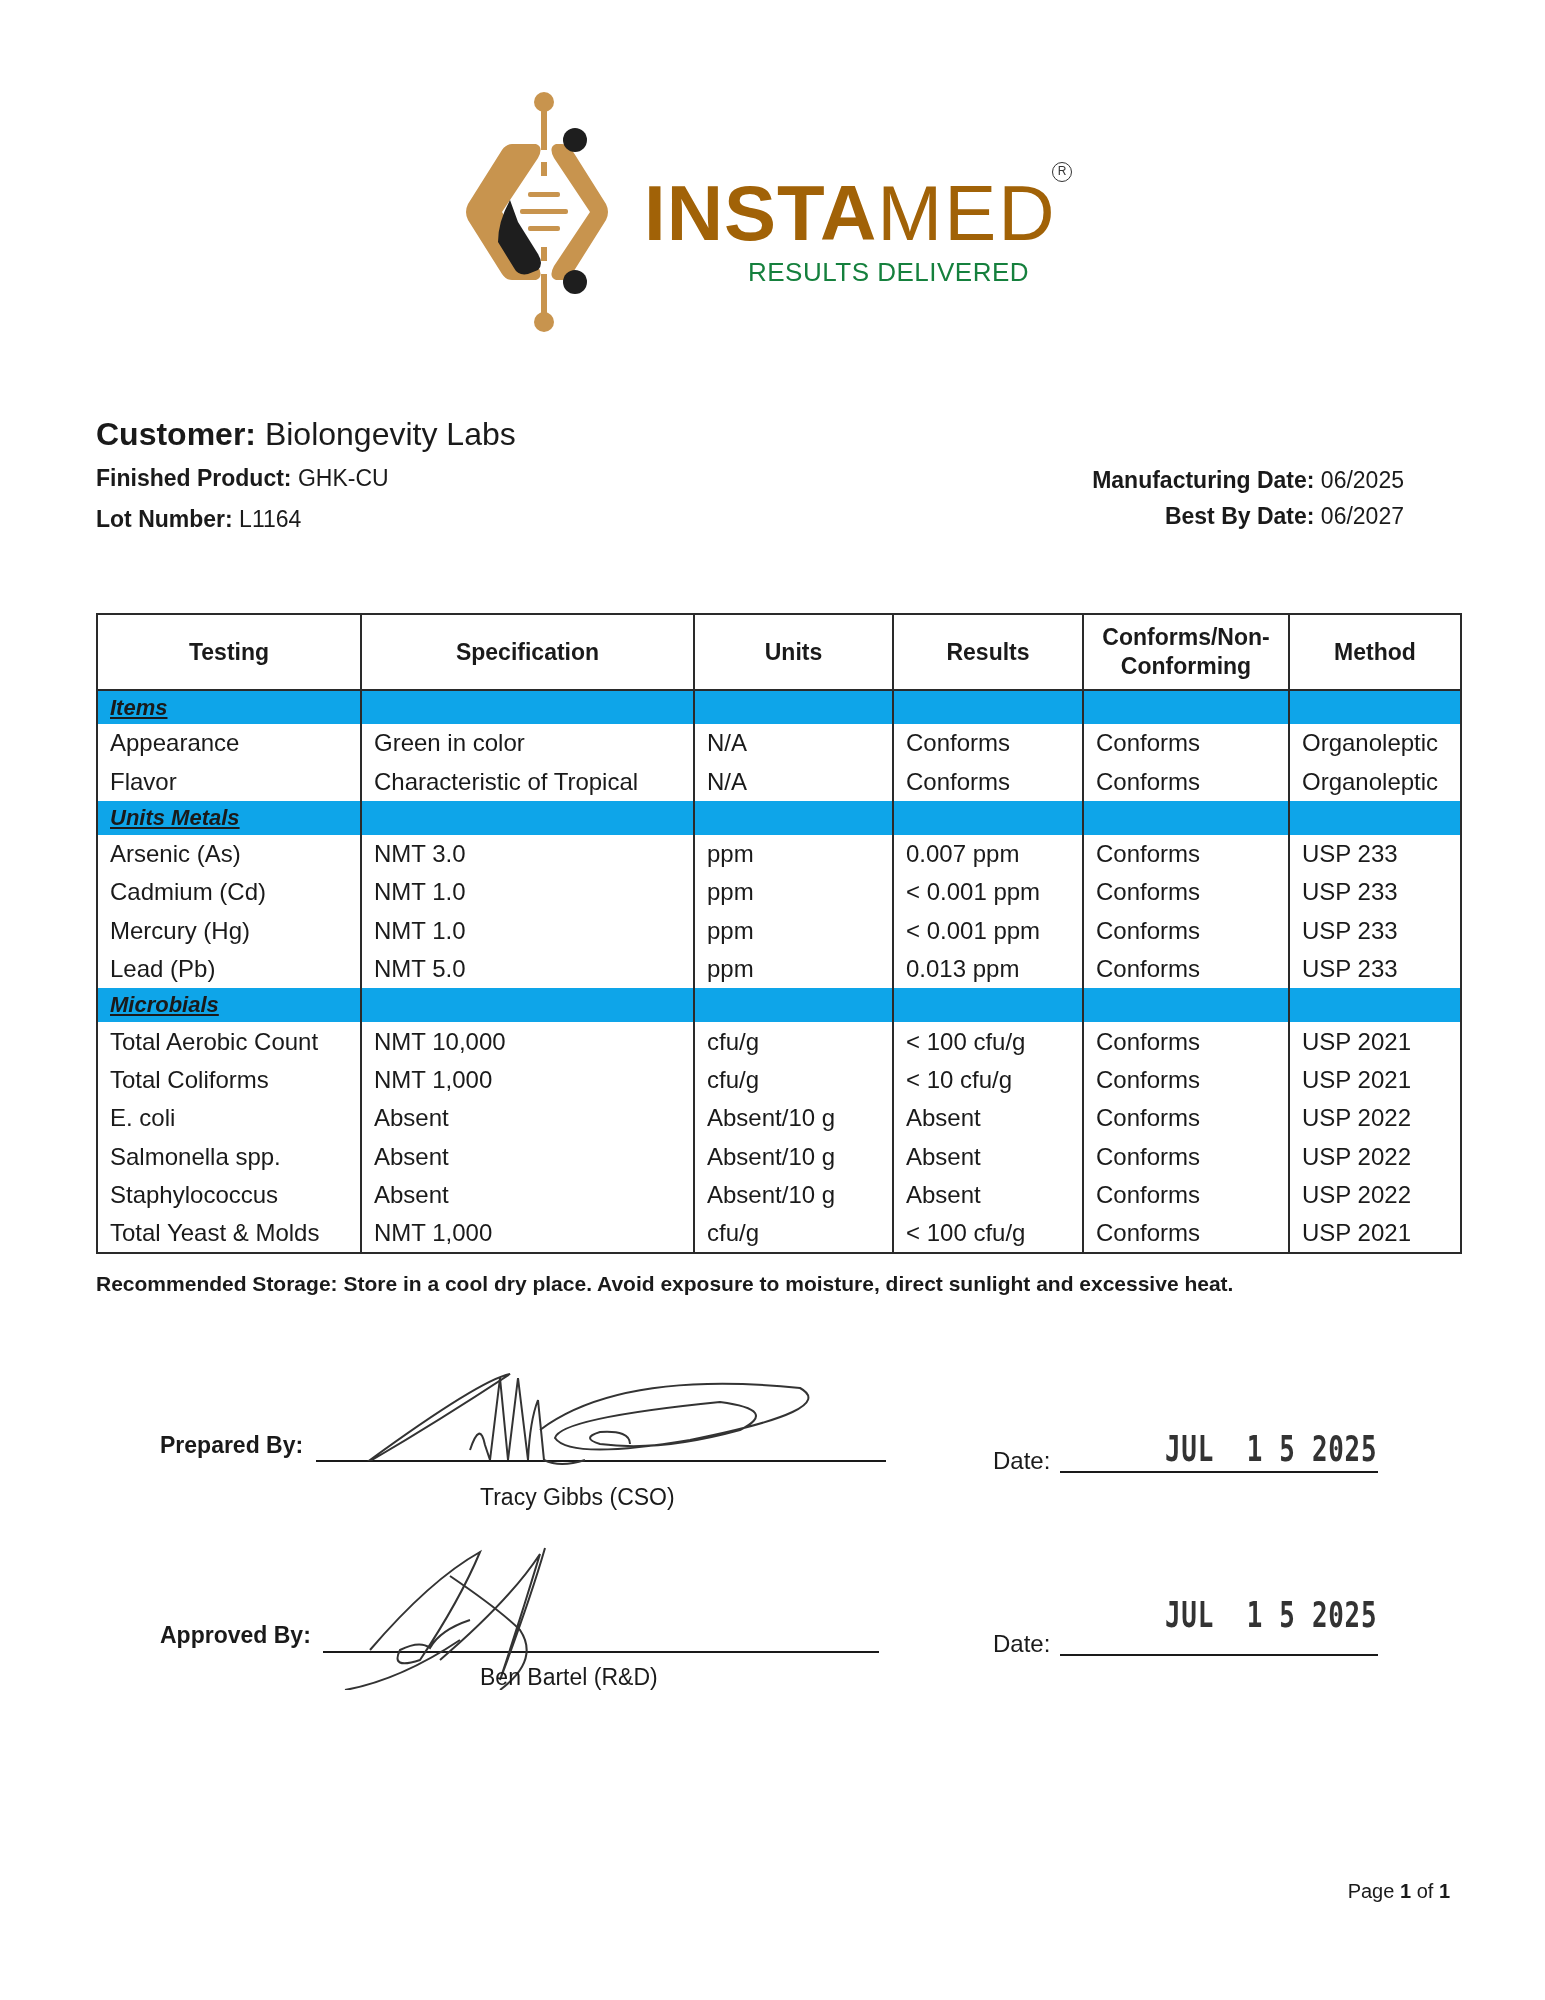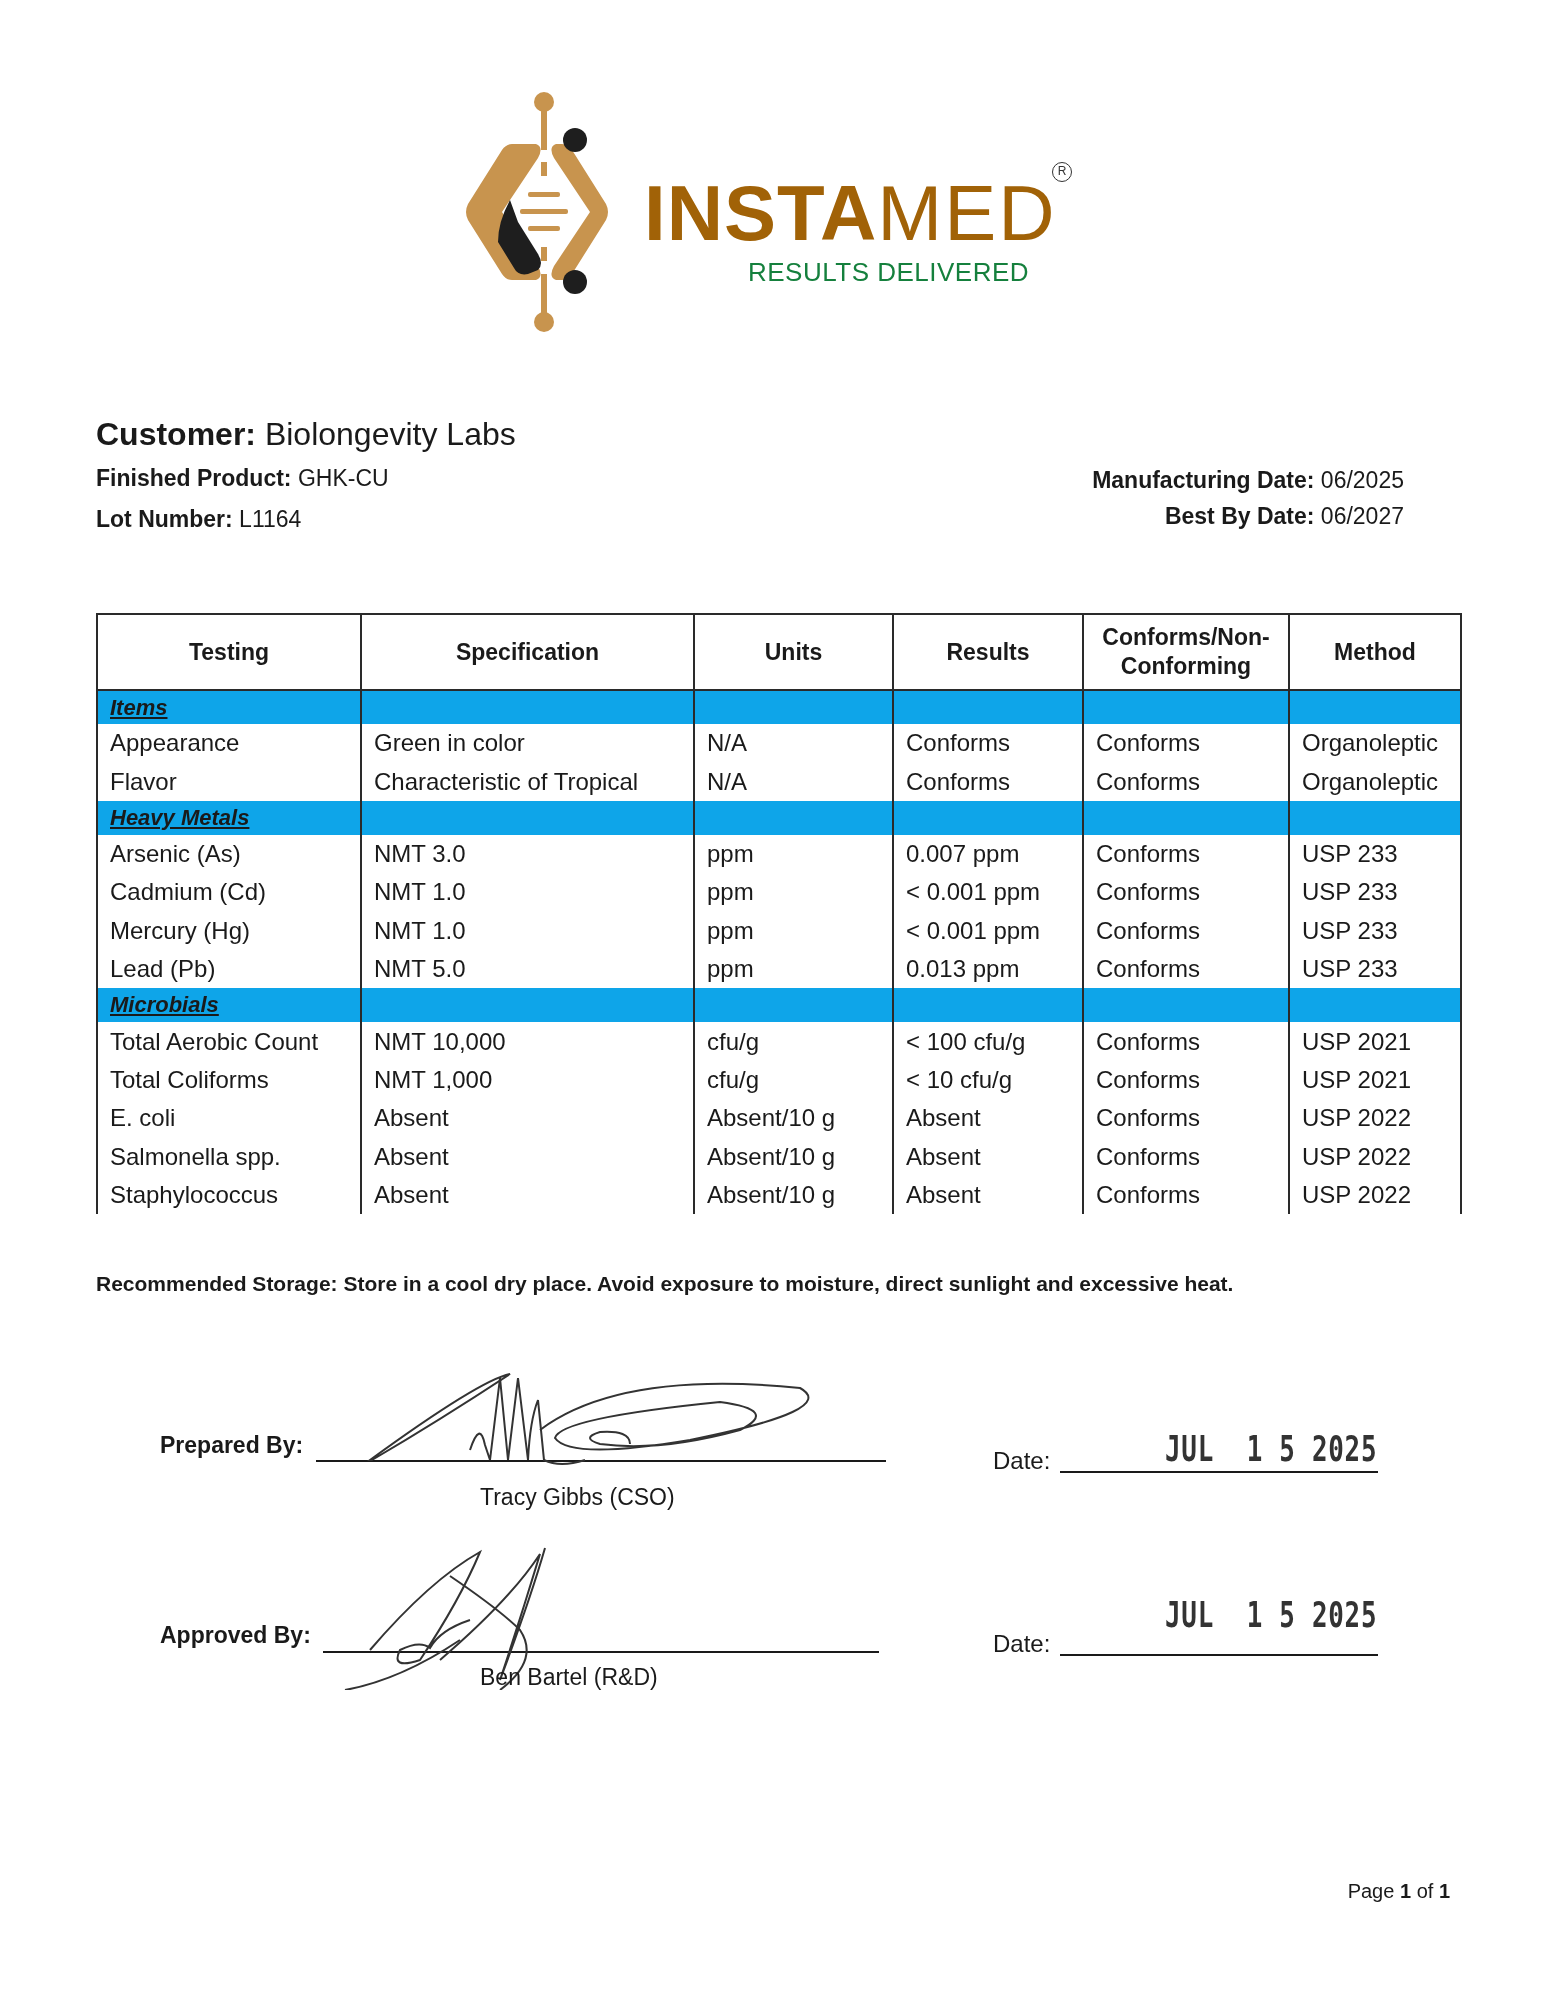--- a/index.html
+++ b/index.html
@@ -118,21 +118,21 @@
       </tr>
       <tr>
         <td>Flavor</td>
         <td>Characteristic of Tropical</td>
         <td>N/A</td>
         <td>Conforms</td>
         <td>Conforms</td>
         <td>Organoleptic</td>
       </tr>
       <tr class="section">
-        <td class="section-label">Heavy Metals</td>
+        <td class="section-label">Units Metals</td>
         <td></td>
         <td></td>
         <td></td>
         <td></td>
         <td></td>
       </tr>
       <tr>
         <td>Arsenic (As)</td>
         <td>NMT 3.0</td>
         <td>ppm</td>
@@ -204,20 +204,28 @@
         <td>Conforms</td>
         <td>USP 2022</td>
       </tr>
       <tr>
         <td>Staphylococcus</td>
         <td>Absent</td>
         <td>Absent/10 g</td>
         <td>Absent</td>
         <td>Conforms</td>
         <td>USP 2022</td>
+      </tr>
+      <tr class="last">
+        <td>Total Yeast &amp; Molds</td>
+        <td>NMT 1,000</td>
+        <td>cfu/g</td>
+        <td>&lt; 100 cfu/g</td>
+        <td>Conforms</td>
+        <td>USP 2021</td>
       </tr>
     </tbody>
 </table>
 
 <div class="storage">Recommended Storage: Store in a cool dry place. Avoid exposure to moisture, direct sunlight and excessive heat.</div>
 
 <div class="sig-label" style="left:160px; top:1432px;">Prepared By:</div>
 <div class="sig-line" style="left:316px; top:1460px; width:570px;"></div>
 <svg class="sig-svg" style="left:360px; top:1360px;" width="470" height="110" viewBox="0 0 470 110">
   <g fill="none" stroke="#333" stroke-width="2">

